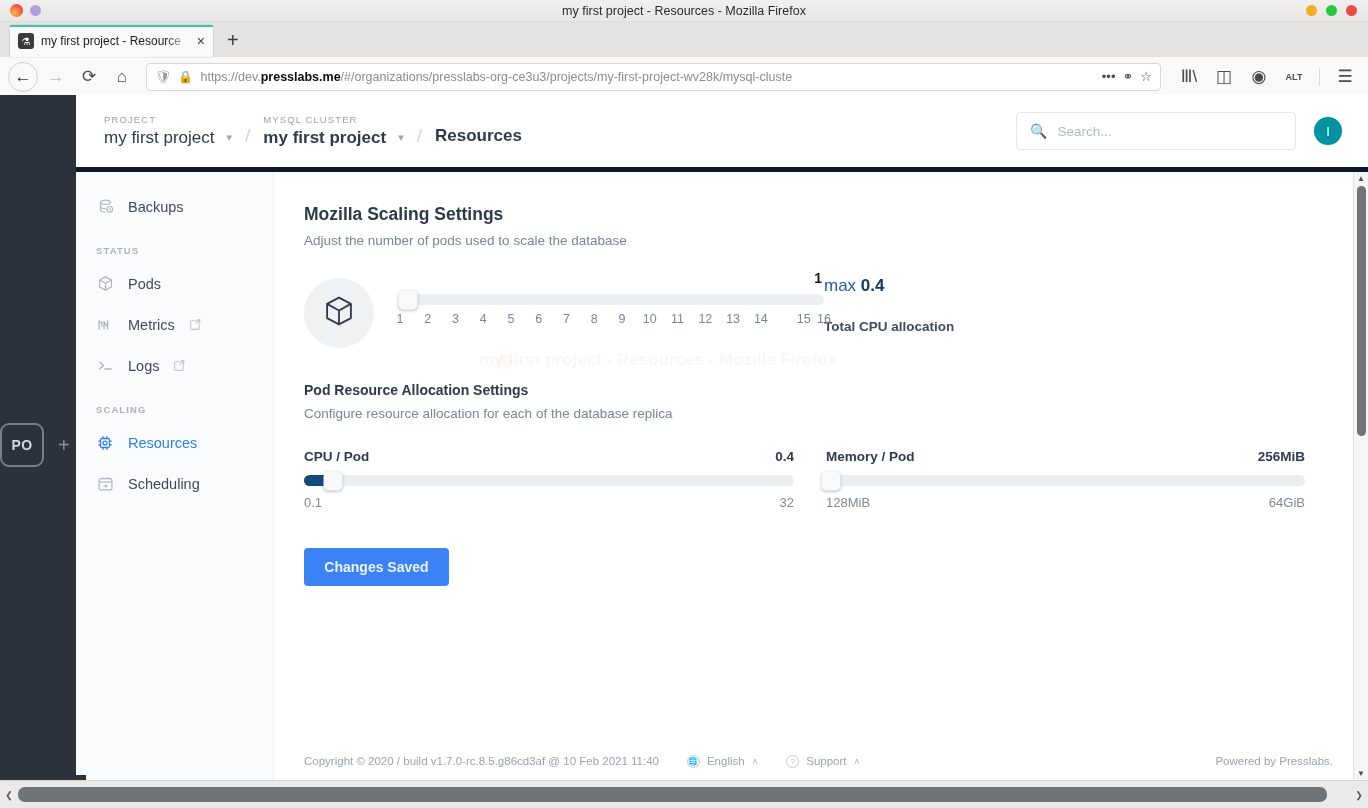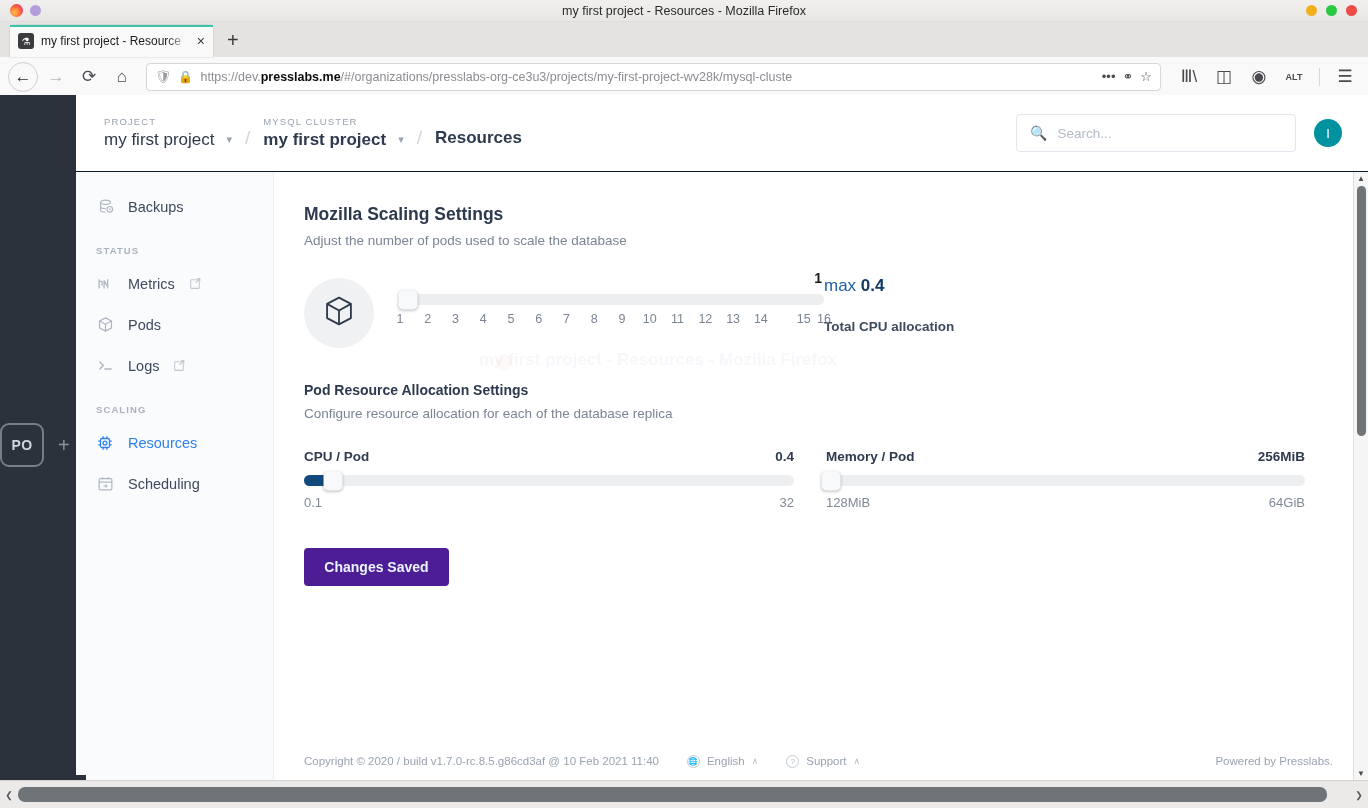--- a/index.html
+++ b/index.html
@@ -112,21 +112,21 @@
     border: 2px solid #767e8a; color: #cfd6e2;
     display: flex; align-items: center; justify-content: center;
     font-size: 14px; font-weight: 700; letter-spacing: .5px;
   }
   .rail-plus { color: #8b93a0; font-size: 20px; line-height: 1; }
 
   .appcol { flex: 1; display: flex; flex-direction: column; min-width: 0; }
 
   
   .topbar {
-    height: 77px; background: #fff; border-bottom: 1px solid #0f172a;
+    height: 77px; background: #fff; border-bottom: 5px solid #0f172a;
     display: flex; align-items: center; padding: 0 26px 0 28px; gap: 0;
     flex: none;
   }
   .crumb { display: flex; align-items: center; gap: 12px; }
   .crumb-kicker {
     font-size: 9.5px; letter-spacing: 1.1px; color: #9aa3b0;
     text-transform: uppercase; margin-bottom: 3px;
   }
   .crumb-main { font-size: 17px; color: #2e3a4d; font-weight: 400; }
   .crumb-main.bold { font-weight: 700; }
@@ -234,21 +234,21 @@
   .slider-block { width: 490px; flex: none; }
   .slider-block.right { margin-left: 32px; flex: 1; width: auto; }
   .sl-head { display: flex; justify-content: space-between; align-items: baseline;
              font-size: 13.5px; color: #2f3b4d; font-weight: 700; margin-bottom: 11px; }
   .sl-foot { display: flex; justify-content: space-between;
              font-size: 13px; color: #8089969e; margin-top: 9px; }
   .sl-foot span { color: #808996; }
 
   .savebtn {
     margin-top: 38px; width: 145px; height: 38px; border-radius: 4px;
-    background: #4c1d95; color: #eaf4fe; font-size: 14px; font-weight: 700;
+    background: #3b82f6; color: #eaf4fe; font-size: 14px; font-weight: 700;
     display: flex; align-items: center; justify-content: center;
     border: none; cursor: default;
   }
 
   
   .footer {
     height: 38px; display: flex; align-items: center; flex: none;
     padding: 0 20px 0 30px; font-size: 11.5px; color: #9aa3b0; gap: 28px;
   }
   .foot-item { display: flex; align-items: center; gap: 7px; }
@@ -389,47 +389,47 @@
                 <path d="M18 14.4V16l1.1.9"></path>
             </svg>
           </span>
           <span>Backups</span>
         </div>
 
         <div class="nav-group">STATUS</div>
 
         <div class="nav-item">
           <span class="nav-ico">
+            <svg width="17" height="17" viewBox="0 0 24 24" fill="none" stroke="currentColor" stroke-width="1.7" stroke-linejoin="round">
+              <path d="M12 2.6 20.4 7v10L12 21.4 3.6 17V7z"></path>
+                <path d="M3.6 7 12 11.6 20.4 7"></path>
+                <path d="M12 11.6v9.8"></path>
+            </svg>
+          </span>
+          <span>Pods</span>
+        </div>
+
+        <div class="nav-item">
+          <span class="nav-ico">
             <svg width="17" height="17" viewBox="0 0 24 24" fill="none" stroke="currentColor" stroke-width="1.8" stroke-linejoin="round">
               <path d="M3 19V6"></path>
                 <path d="M3 9h4v6"></path>
                 <path d="M10 19V8l5 8V6"></path>
                 <path d="M15 19v-3"></path>
             </svg>
           </span>
           <span>Metrics</span>
           <span class="ext-ico">
             <svg width="13" height="13" viewBox="0 0 24 24" fill="none" stroke="currentColor" stroke-width="2">
               <path d="M4 4h7v16H4z" opacity="0"></path>
                 <rect x="3" y="5" width="16" height="16" rx="1.5"></rect>
               <path d="M12 11l8-8"></path>
                 <path d="M15 3h5v5"></path>
             </svg>
           </span>
-        </div>
-
-        <div class="nav-item">
-          <span class="nav-ico">
-            <svg width="17" height="17" viewBox="0 0 24 24" fill="none" stroke="currentColor" stroke-width="1.7" stroke-linejoin="round">
-              <path d="M12 2.6 20.4 7v10L12 21.4 3.6 17V7z"></path>
-                <path d="M3.6 7 12 11.6 20.4 7"></path>
-                <path d="M12 11.6v9.8"></path>
-            </svg>
-          </span>
-          <span>Pods</span>
         </div>
 
         <div class="nav-item">
           <span class="nav-ico">
             <svg width="17" height="17" viewBox="0 0 24 24" fill="none" stroke="currentColor" stroke-width="1.9" stroke-linecap="round">
               <path d="M4 7l5 5-5 5"></path>
                 <path d="M11 17h9"></path>
             </svg>
           </span>
           <span>Logs</span>

